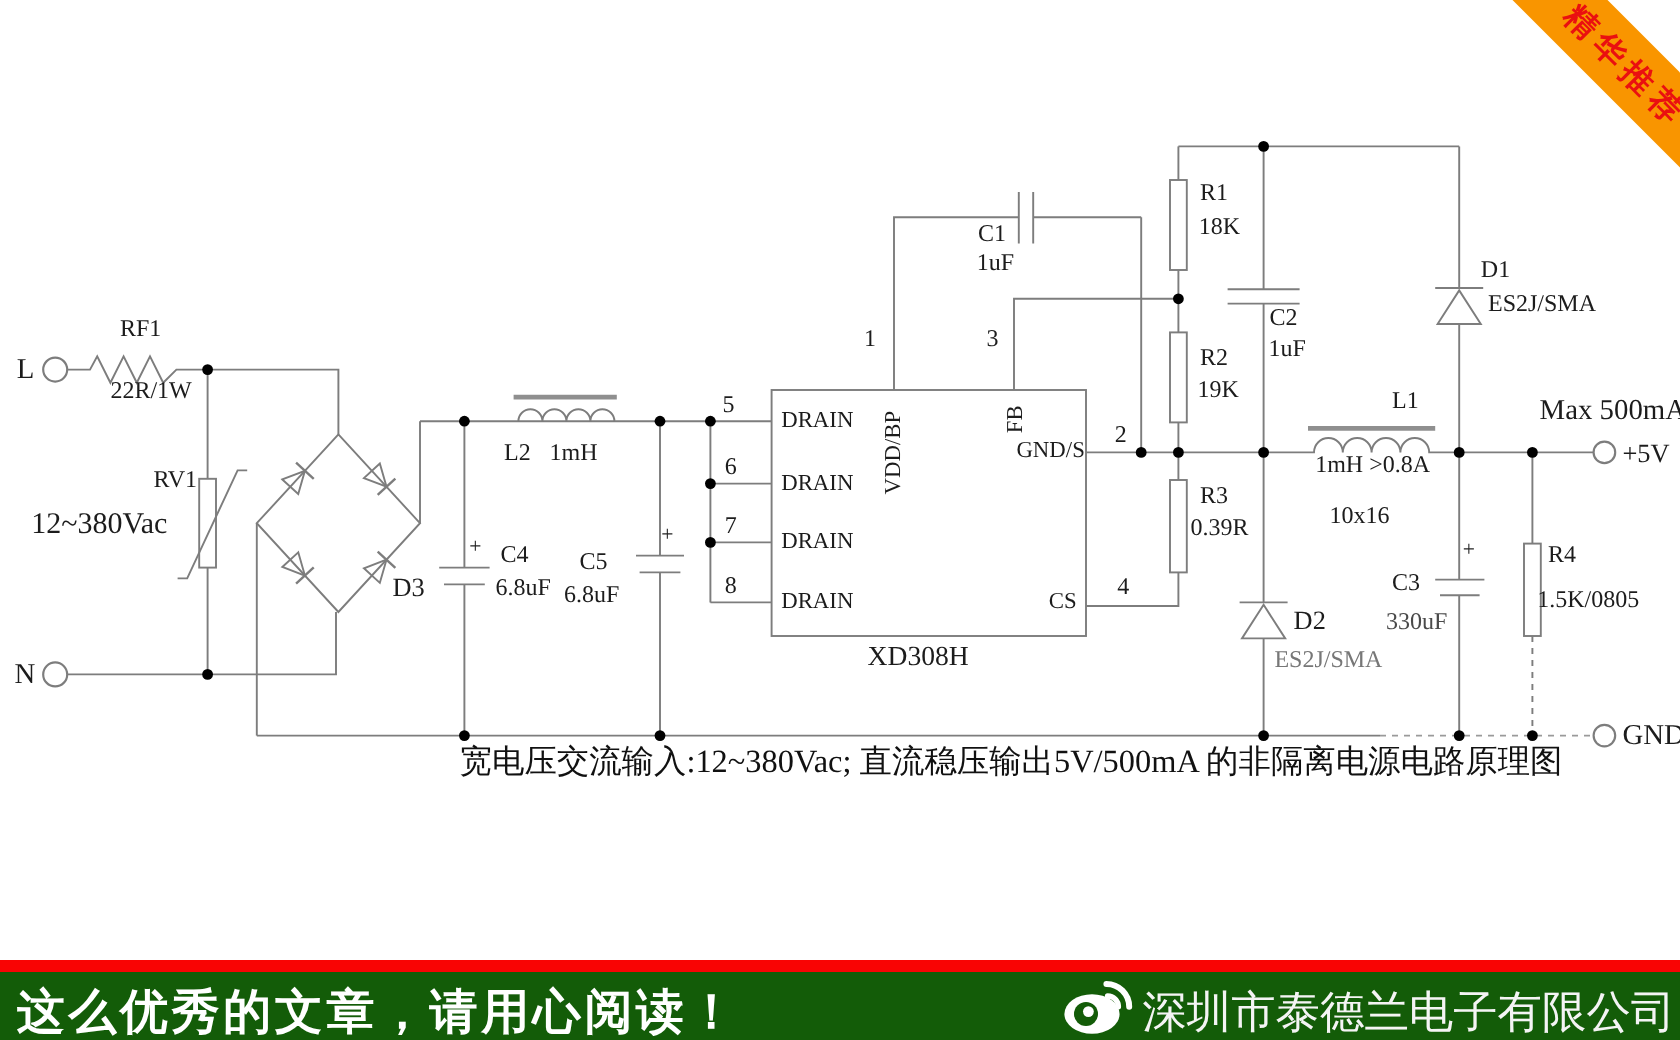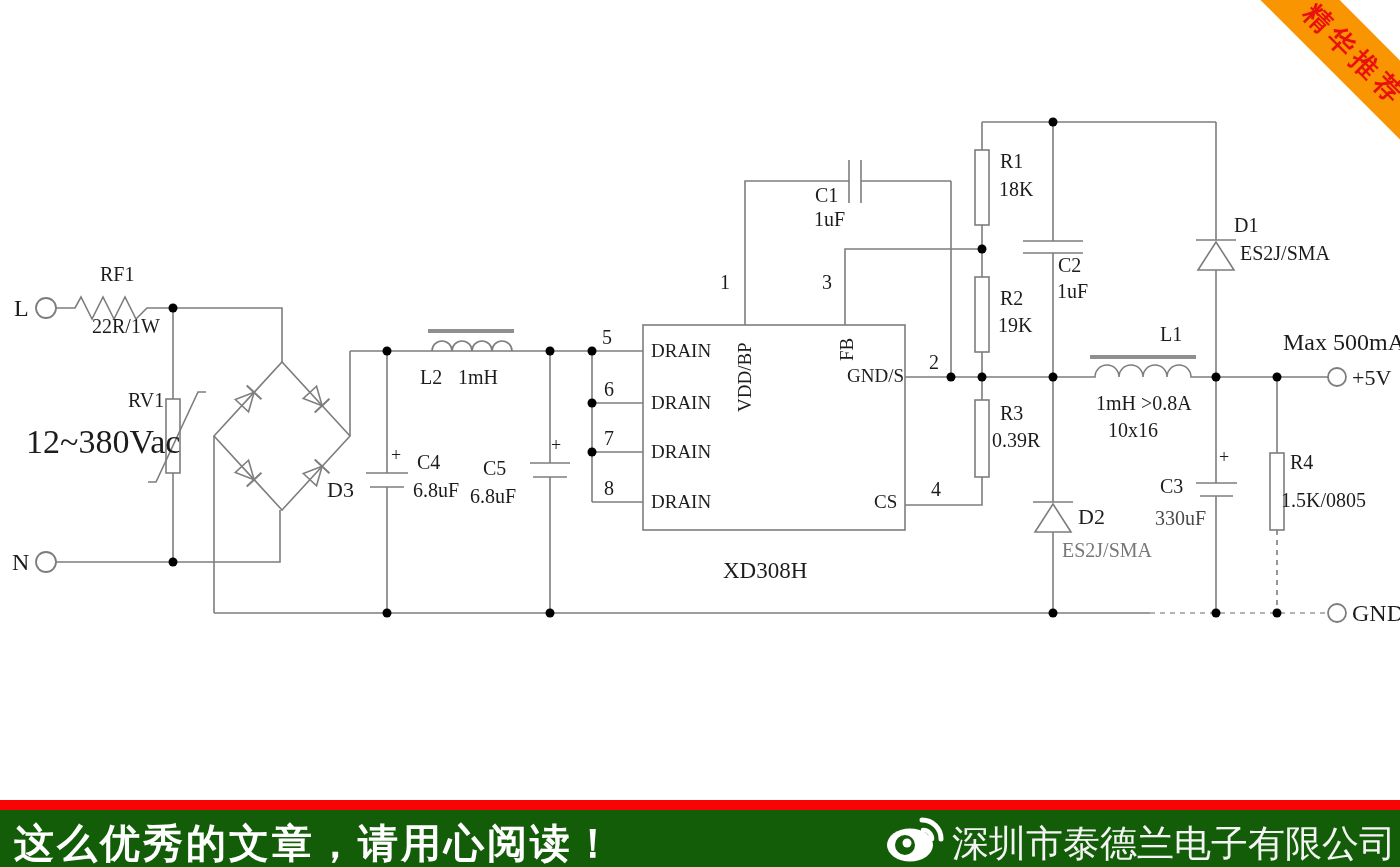--- a/index.html
+++ b/index.html
@@ -3,23 +3,23 @@
 <meta charset="utf-8">
 <style>
   html,body{margin:0;padding:0;}
   .page{position:relative;width:1400px;height:867px;background:#ffffff;overflow:hidden;
         font-family:"Liberation Serif","DejaVu Serif",serif;}
   
   .lbl{position:absolute;color:#1c1c1c;font-size:20px;line-height:1.05;white-space:nowrap;}
   .s18{font-size:18px;}
   .s19{font-size:19px;}
   .s22{font-size:22px;}
-  .s23{font-size:23px;margin-top:24px;}
+  .s23{font-size:23px;}
   .s24{font-size:24px;}
-  .s25{font-size:34px;}
+  .s25{font-size:25px;}
   .s27{font-size:27px;}
   .rot{transform:rotate(-90deg);transform-origin:0 0;}
   .faded{color:#777;}
   .dim{color:#4a4a4a;}
   .svg-layer{position:absolute;left:0;top:0;}
   .watermark{position:absolute;font-family:"Liberation Sans","DejaVu Sans",sans-serif;
              font-weight:bold;font-size:30px;color:#b7c3cb;opacity:.75;letter-spacing:1px;}
   .caption{position:absolute;color:#111;}
   
   .ribbon{position:absolute;left:1245px;top:27px;width:220px;height:56px;
@@ -198,21 +198,21 @@
   <span class="lbl" style="left:999px;top:179px">18K</span>
   <span class="lbl" style="left:1000px;top:288px">R2</span>
   <span class="lbl" style="left:998px;top:315px">19K</span>
   <span class="lbl" style="left:1000px;top:403px">R3</span>
   <span class="lbl" style="left:992px;top:430px">0.39R</span>
 
   <span class="lbl" style="left:1058px;top:255px">C2</span>
   <span class="lbl" style="left:1057px;top:281px">1uF</span>
 
   <span class="lbl" style="left:1160px;top:324px">L1</span>
-  <span class="lbl" style="left:1096px;top:393px">1mH &gt;0.8A</span>
+  <span class="lbl" style="left:1096px;top:377px">1mH &gt;0.8A</span>
   <span class="lbl" style="left:1108px;top:420px">10x16</span>
 
   <span class="lbl" style="left:1234px;top:215px">D1</span>
   <span class="lbl" style="left:1240px;top:243px">ES2J/SMA</span>
 
   <span class="lbl s24" style="left:1283px;top:330px">Max 500mA</span>
   <span class="lbl s22" style="left:1352px;top:366px">+5V</span>
 
   <span class="lbl s22" style="left:1078px;top:505px">D2</span>
   <span class="lbl faded" style="left:1062px;top:540px">ES2J/SMA</span>
@@ -220,20 +220,21 @@
   <span class="lbl" style="left:1160px;top:476px">C3</span>
   <span class="lbl s18" style="left:1219px;top:448px">+</span>
   <span class="lbl dim" style="left:1155px;top:508px">330uF</span>
 
   <span class="lbl" style="left:1290px;top:452px">R4</span>
   <span class="lbl" style="left:1281px;top:490px">1.5K/0805</span>
 
   <span class="lbl s24" style="left:1352px;top:601px">GND</span>
 
 
+  <span class="caption lbl s27" style="left:383px;top:620px">宽电压交流输入:12~380Vac; 直流稳压输出5V/500mA 的非隔离电源电路原理图</span>
 
   <div class="ribbon" id="ribbon" style="background: rgb(249, 149, 0);">
     <span style="color: rgb(234, 16, 16);">精华推荐</span>
   </div>
 
   <div class="footer">
     <div class="redbar" id="redbar" style="background: rgb(249, 4, 4);"></div>
     <div class="greenbar" id="greenbar" style="background: rgb(19, 92, 8);"></div>
     <span class="slogan">这么优秀的文章，请用心阅读！</span>
     <svg class="weibo" width="62" height="50" viewBox="0 0 62 50">

